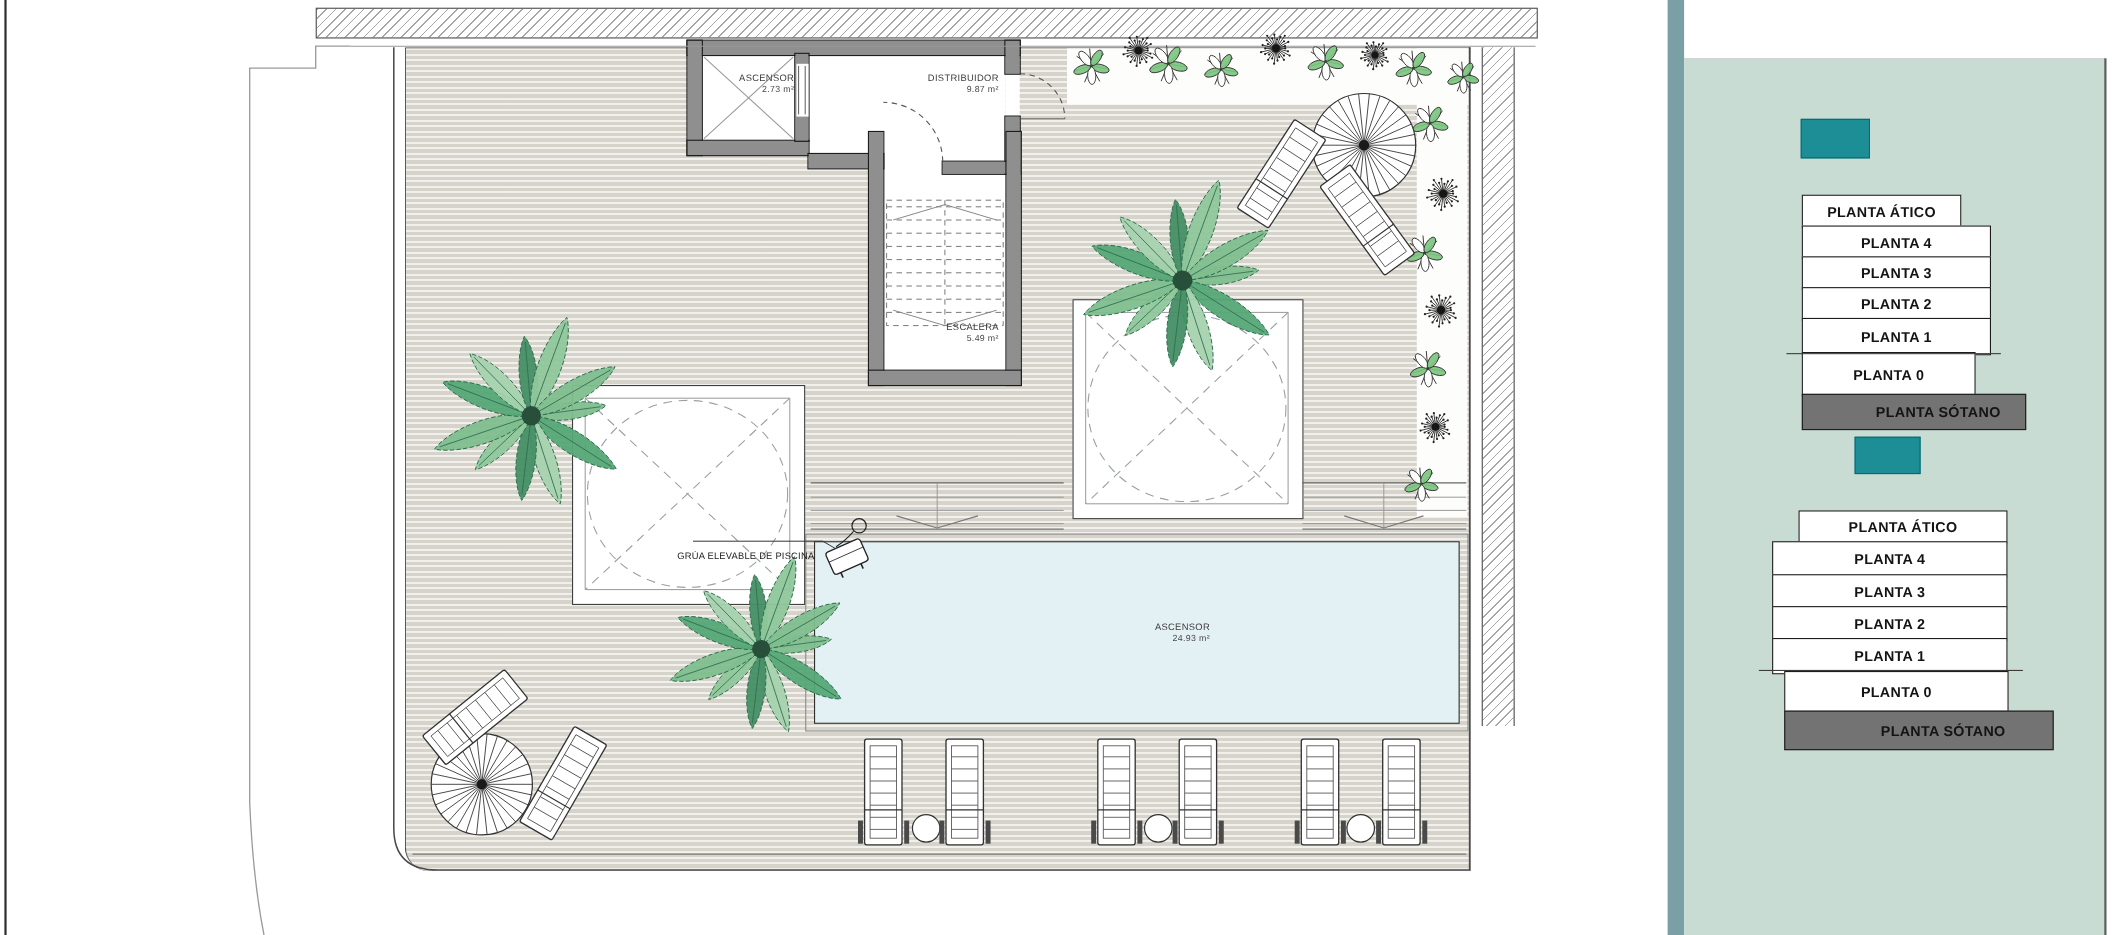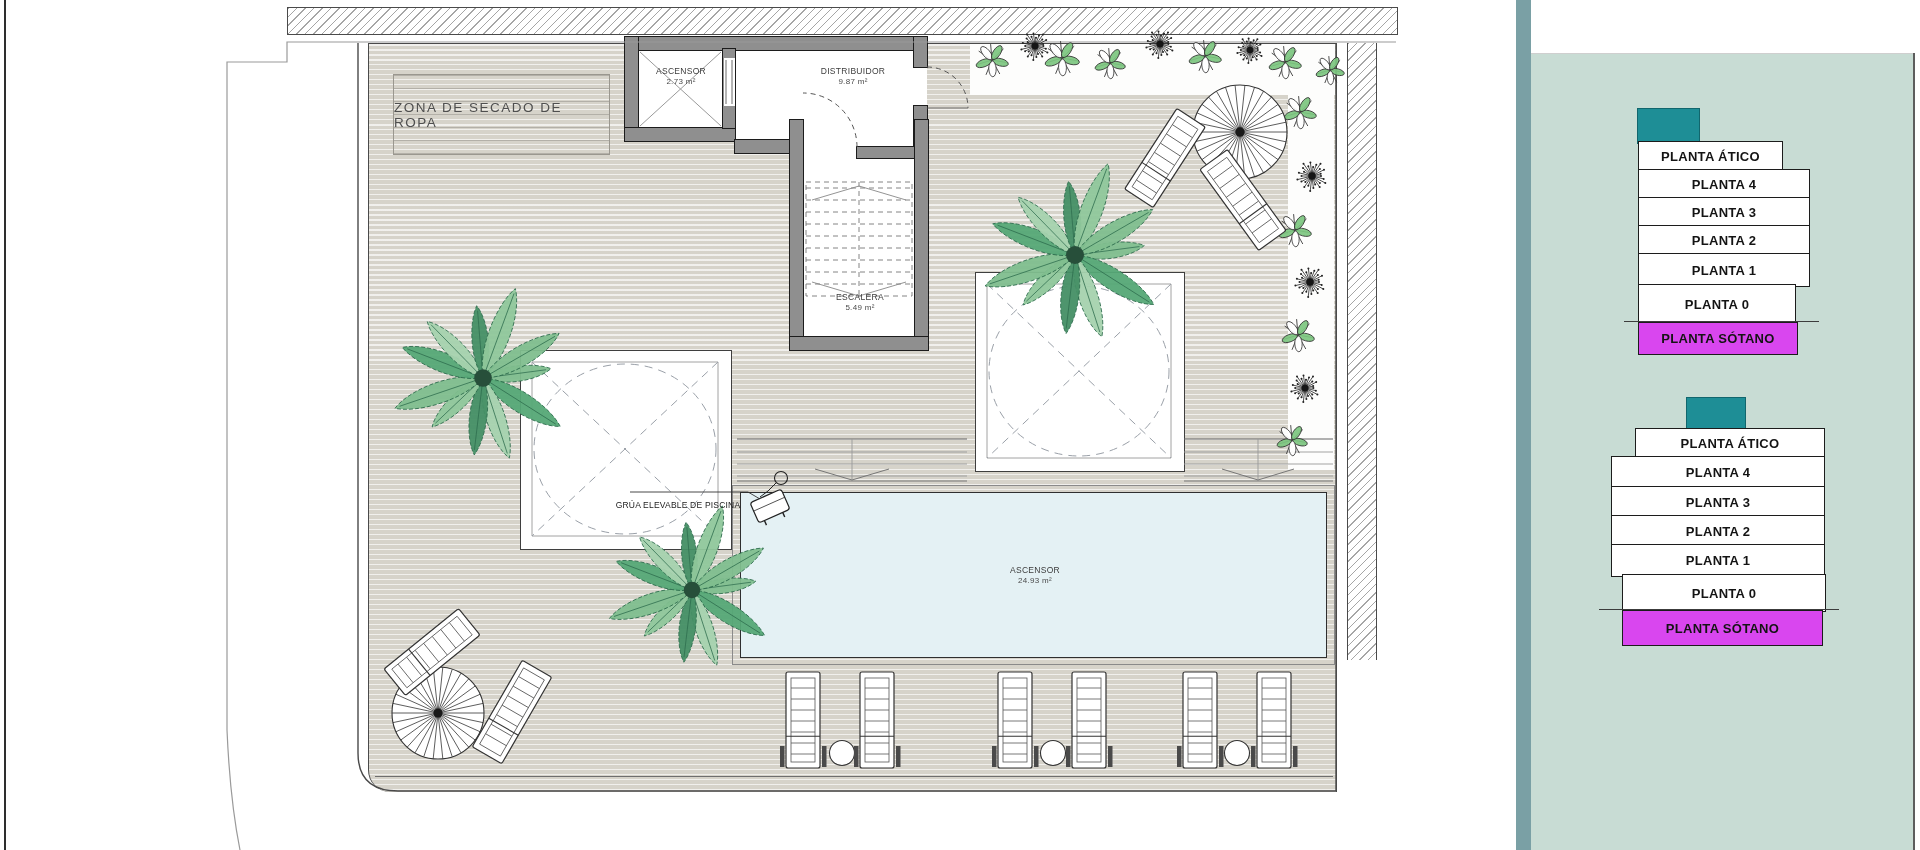--- a/index.html
+++ b/index.html
@@ -20,50 +20,47 @@
   .plantstrip{background:#fdfdfc;z-index:2;}
   .zona{left:393px;top:74px;width:215px;height:79px;z-index:2;border:1px solid #9a978f;
     background-image:repeating-linear-gradient(to bottom,#b3b0a8 0,#b3b0a8 1px,transparent 1px,transparent 13px);
     display:flex;align-items:center;justify-content:center;}
   .zona span{font-size:13.5px;letter-spacing:1.5px;color:#4f4f4f;}
   .sky{background:#fff;border:1.2px solid #3f3f3f;z-index:2;}
   .pool-outer{left:732px;top:485px;width:601px;height:178px;border:1px solid #8a8a8a;z-index:2;}
   .pool{left:740px;top:492px;width:585px;height:164px;background:#e4f1f4;border:1.5px solid #2f2f2f;z-index:3;}
   .wall{background:#8f8f8f;outline:1px solid #1c1c1c;z-index:5;}
   .roomwhite{background:#fff;z-index:4;}
-  .rlabel{position:absolute;text-align:center;font-size:8.5px;line-height:1.3;color:#3c3c3c;z-index:7;letter-spacing:.3px;}
+  .rlabel{position:absolute;text-align:right;font-size:8.5px;line-height:1.3;color:#3c3c3c;z-index:7;letter-spacing:.3px;}
   .rlabel .area{font-size:8px;color:#4a4a4a;}
   .grua-label{left:615px;top:500px;width:126px;text-align:center;font-size:8.5px;color:#222;z-index:7;letter-spacing:.2px;}
   #art{position:absolute;left:0;top:0;width:1920px;height:850px;z-index:6;pointer-events:none;}
   
   .side-strip{left:1516px;top:0;width:15px;height:850px;background:#7aa0a5;z-index:10;}
   .side-panel{left:1531px;top:53px;width:383px;height:797px;background:#c8dcd4;border-top:1px solid #cfcfcf;z-index:10;}
   .side-border{left:1913px;top:53px;width:2px;height:797px;background:#5d5d5d;z-index:11;}
   .roofblk{position:absolute;background:#1e8e96;border:1px solid #11666d;z-index:12;}
   .fbtn{position:absolute;background:#fff;border:1px solid #1c1c1c;display:flex;align-items:center;justify-content:center;
-    font-weight:bold;font-size:13px;color:#141414;letter-spacing:.3px;z-index:12;cursor:pointer;}
-  .fbtn.gray{background:#d946ef;}
+    font-weight:bold;font-size:13px;color:#141414;letter-spacing:.3px;z-index:12;cursor:pointer;margin-top:36px;}
+  .fbtn.gray{background:#737373;padding-left:44px;}
   .sline{position:absolute;height:1px;background:#3c3c3c;z-index:12;}
 </style>
 </head>
 <body>
 
 <div class="stage">
 
   <div class="abs page-edge"></div>
   <div class="abs hatch hatch-top"></div>
   <div class="abs deck"></div>
   <div class="abs hatch hatch-right"></div>
   <div class="abs walkline"></div>
   <div class="abs plantstrip" style="left:970px;top:44px;width:365px;height:51px;"></div>
   <div class="abs plantstrip" style="left:1288px;top:44px;width:46px;height:426px;"></div>
 
-  <div class="abs zona">
-    <span>ZONA DE SECADO DE ROPA</span>
-  </div>
 
   <div class="abs sky" style="left:520px;top:350px;width:210px;height:198px;"></div>
   <div class="abs sky" style="left:975px;top:272px;width:208px;height:198px;"></div>
 
   <div class="abs pool-outer"></div>
   <div class="abs pool"></div>
   <div class="rlabel" style="left:970px;top:565px;width:130px;">
     <div>ASCENSOR</div>
     <div class="area">24.93 m²</div>
   </div>

